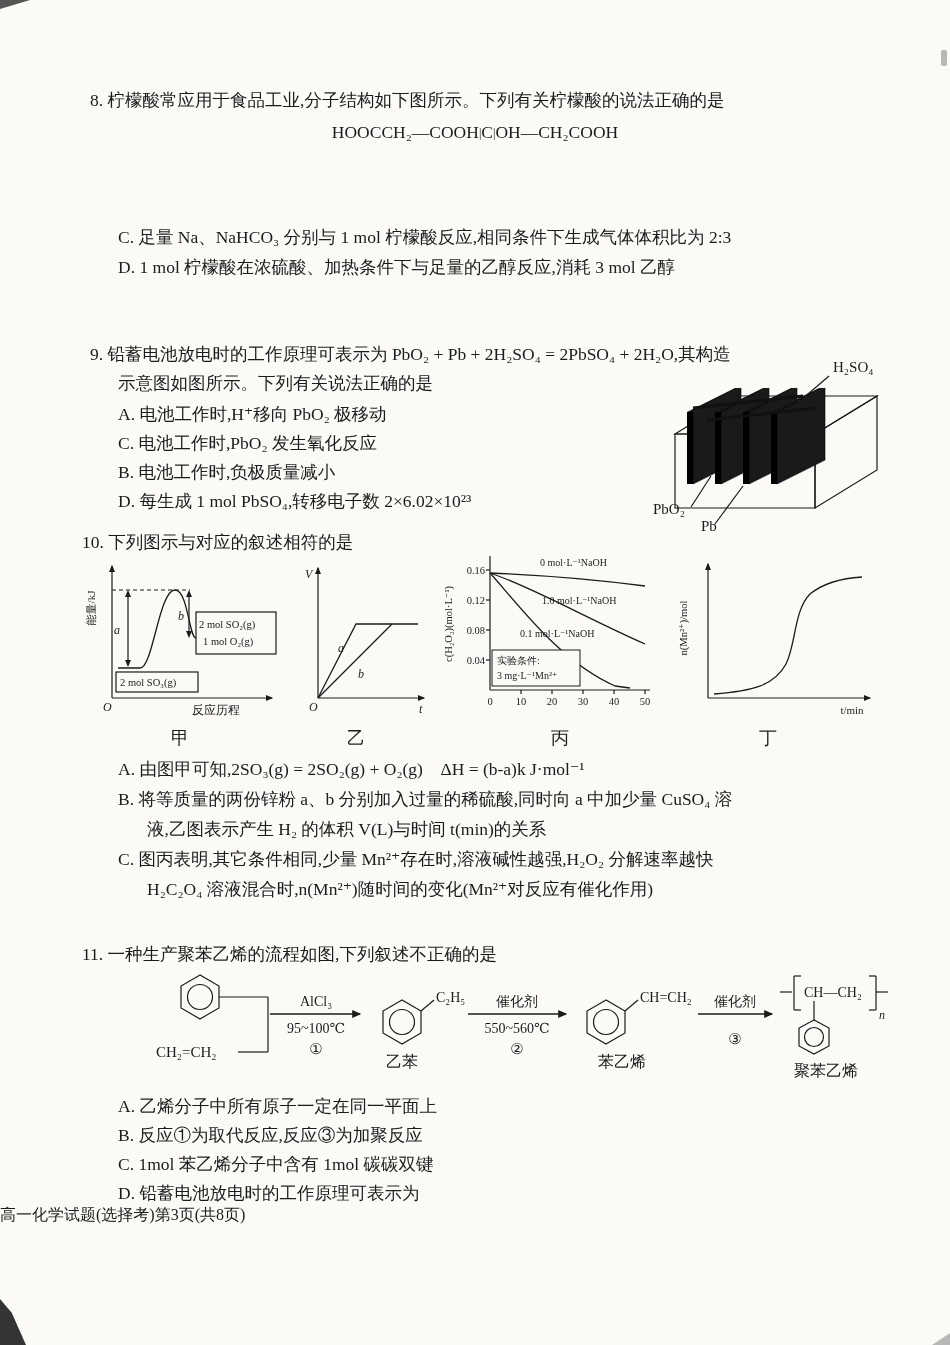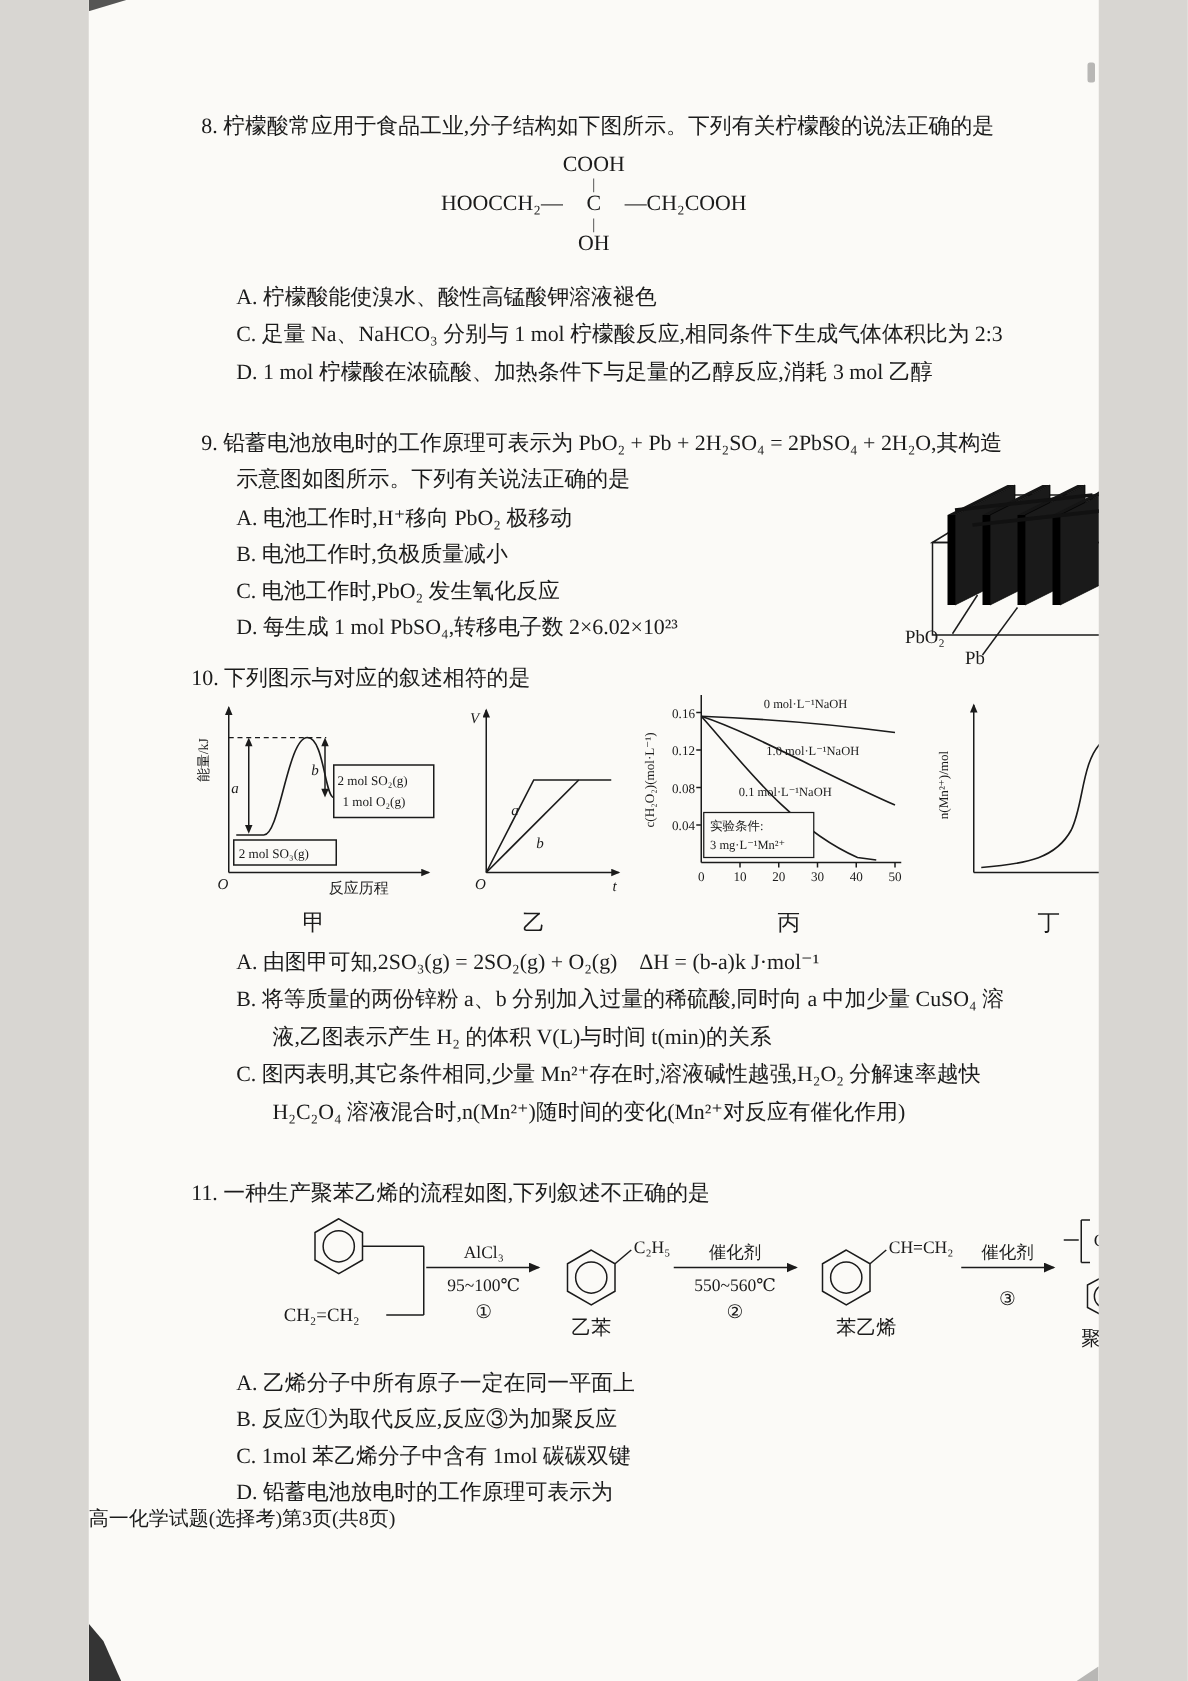--- a/index.html
+++ b/index.html
@@ -1,28 +1,28 @@
 <!DOCTYPE html>
 <html><head>
 <meta charset="utf-8">
 <style>
   *{box-sizing:border-box;margin:0;padding:0}
   html,body{margin:0;background:#d8d6d2}
   body{font-family:"Liberation Serif","DejaVu Serif",serif}
-  .page{position:relative;width:808px;height:1345px;margin:0 auto;background:#fbfaf7;color:#1b1b1b;overflow:hidden}
+  .page{position:relative;width:950px;height:1345px;margin:0 auto;background:#fbfaf7;color:#1b1b1b;overflow:hidden}
   .q{position:absolute;left:0;right:0}
   .stem{font-size:17.5px;line-height:28px;position:absolute;white-space:nowrap}
   .opt{font-size:17.5px;white-space:nowrap}
   .opts{position:absolute}
   .lh30 .opt{line-height:30px}
   .lh29 .opt{line-height:29px}
   .indent{padding-left:29px}
   
   .citric{position:absolute;left:0;right:0;display:flex;justify-content:center;align-items:center;font-size:17.5px}
-  .ccol{display:flex;flex-direction:column;align-items:center;line-height:1.1}
+  .ccol{display:flex;flex-direction:row;align-items:center;line-height:1.1}
   .bond{font-size:12px;line-height:12px}
   
   svg{position:absolute;overflow:visible}
   svg text{fill:#1b1b1b;font-family:"Liberation Serif","DejaVu Serif",serif}
   .t10{font-size:10px}.t105{font-size:10.5px}.t11{font-size:11px}.t12{font-size:12px}
   .t14{font-size:14px}.t15{font-size:15px}.t16{font-size:16px}
   .it{font-style:italic}
   .stk{stroke:#1b1b1b;fill:none;stroke-width:1.2}
   .stk13{stroke:#1b1b1b;fill:none;stroke-width:1.3}
   .dash{stroke:#1b1b1b;fill:none;stroke-width:1;stroke-dasharray:4 3}
@@ -56,34 +56,33 @@
         <span>COOH</span>
         <span class="bond">|</span>
         <span>C</span>
         <span class="bond">|</span>
         <span>OH</span>
       </span>
       <span>—CH₂COOH</span>
     </div>
 
     <div class="opts lh30" style="left:118px;top:136px">
-      <div class="opt">A. 柠檬酸能使溴水、酸性高锰酸钾溶液褪色</div>
       <div class="opt">C. 足量 Na、NaHCO₃ 分别与 1 mol 柠檬酸反应,相同条件下生成气体体积比为 2:3</div>
       <div class="opt">D. 1 mol 柠檬酸在浓硫酸、加热条件下与足量的乙醇反应,消耗 3 mol 乙醇</div>
     </div>
   </section>
 
   <section class="q" style="top:340px">
     <div class="stem" style="left:90px;top:0">9. 铅蓄电池放电时的工作原理可表示为 PbO₂ + Pb + 2H₂SO₄ = 2PbSO₄ + 2H₂O,其构造</div>
     <div class="stem" style="left:118px;top:29px">示意图如图所示。下列有关说法正确的是</div>
 
     <div class="opts lh29" style="left:118px;top:60px">
       <div class="opt">A. 电池工作时,H⁺移向 PbO₂ 极移动</div>
+      <div class="opt">C. 电池工作时,PbO₂ 发生氧化反应</div>
       <div class="opt">B. 电池工作时,负极质量减小</div>
-      <div class="opt">C. 电池工作时,PbO₂ 发生氧化反应</div>
       <div class="opt">D. 每生成 1 mol PbSO₄,转移电子数 2×6.02×10²³</div>
     </div>
 
     <svg width="250" height="178" style="left:645px;top:16px">
 
       <text x="188" y="16" class="t15">H₂SO₄</text>
       <line x1="184" y1="20" x2="156" y2="44" class="stk"></line>
 
       <polygon points="30,78 92,40 232,40 170,78" class="stk"></polygon>
       <polygon points="30,78 170,78 170,152 30,152" class="stk"></polygon>

